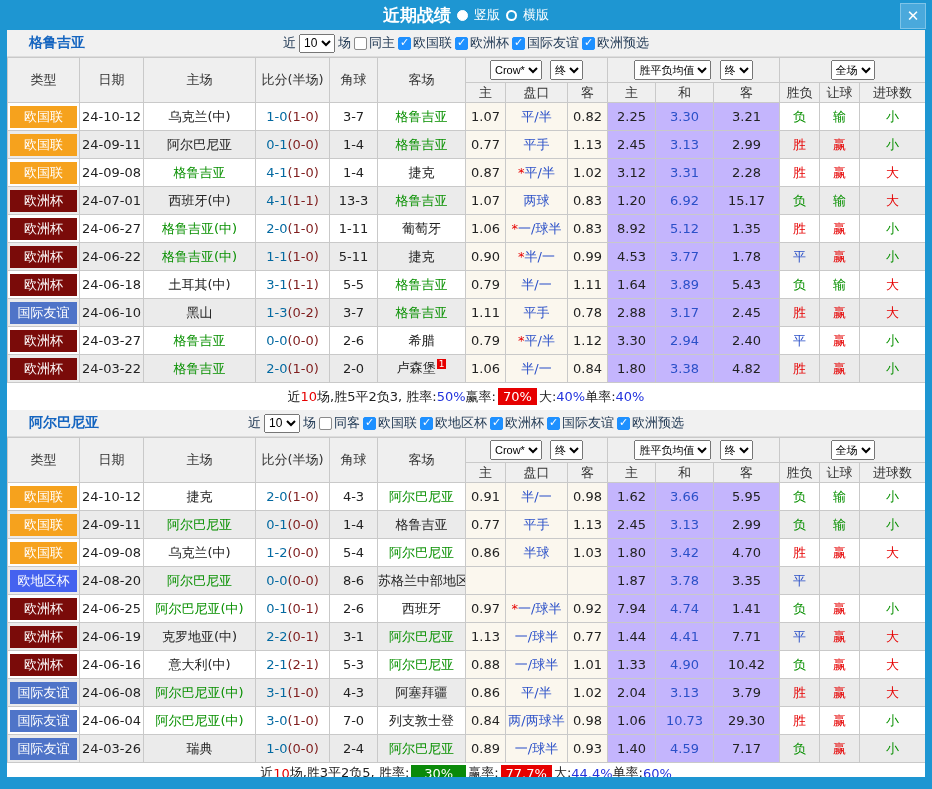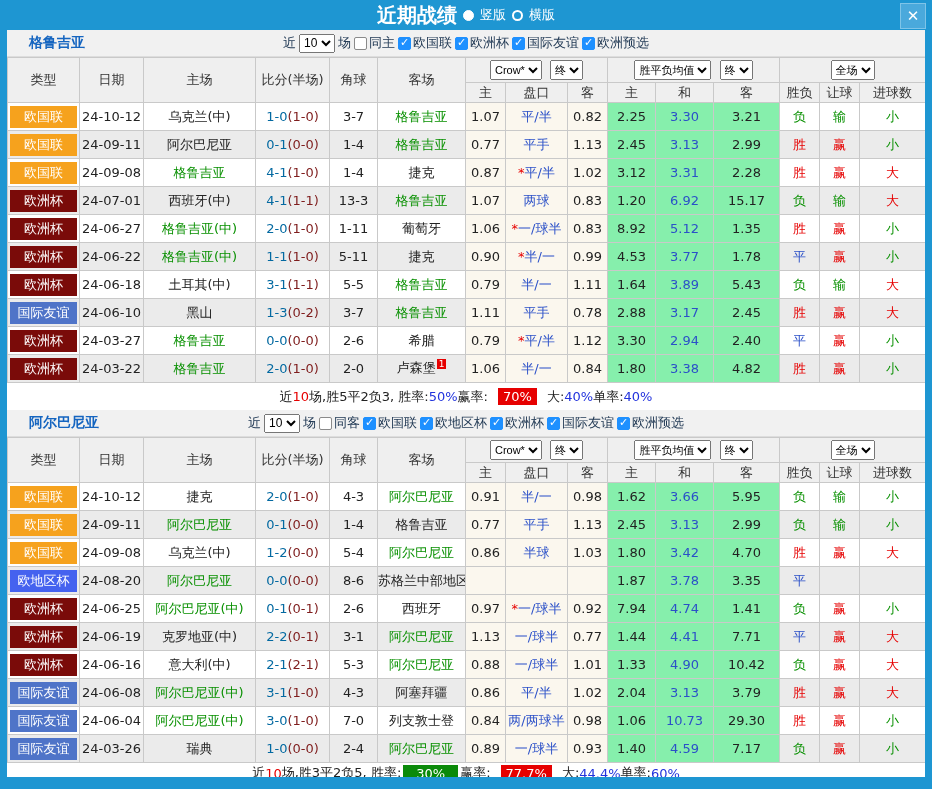--- a/index.html
+++ b/index.html
@@ -1,21 +1,21 @@
 <!DOCTYPE html>
 <html><head>
 <meta charset="utf-8">
 <style>
   html,body{margin:0;padding:0;background:#e9e9e9;}
   body{width:932px;height:789px;overflow:hidden;font-family:"DejaVu Sans","Liberation Sans",sans-serif;font-size:13px;color:#222;}
   .frame{width:932px;height:789px;background:#1e96d2;display:flex;flex-direction:column;box-sizing:border-box;}
   
   .titlebar{height:30px;flex:0 0 30px;display:flex;align-items:center;position:relative;color:#fff;}
   .title-group{margin:0 auto;display:flex;align-items:center;gap:6px;}
-  .title{font-weight:bold;font-size:20px;}
+  .title{font-weight:bold;font-size:17px;}
   .radio{width:11px;height:11px;border-radius:50%;display:inline-block;box-sizing:border-box;}
   .radio.sel{background:#fff;border:1px solid #fff;}
   .radio.unsel{background:transparent;border:2px solid #fff;}
   .radio-label{font-size:13px;}
   .close-btn{position:absolute;right:6px;top:3px;width:24px;height:24px;background:#4aa9dc;border:1px solid #7ec4e8;color:#fff;font-size:15px;font-weight:bold;display:flex;align-items:center;justify-content:center;cursor:pointer;}
   
   .inner{flex:1;margin:0 7px;background:#fff;display:flex;flex-direction:column;overflow:hidden;}
   .bottombar{height:12px;flex:0 0 12px;background:#1e96d2;}
   
   .section-bar{height:26px;flex:0 0 26px;background:#f1f1f1;position:relative;display:flex;align-items:center;justify-content:center;border-bottom:1px solid #ddd;}
@@ -34,21 +34,21 @@
   col.c-r1{width:40px}col.c-r2{width:40px}col.c-r3{width:66px}
   th,td{border:1px solid #c9c9c9;text-align:center;padding:0;overflow:hidden;white-space:nowrap;}
   thead th{background:#efefef;font-weight:normal;color:#333;}
   tr.h1 th{height:24px;}
   tr.h2 th{height:19px;}
   .grp select{font-size:11px;height:20px;margin:0 2px;}
   tbody tr{height:28px;}
   tbody td.plain{background:#fff;}
   tbody tr.alt td.plain{background:#ebebeb;}
   td.odds{background:#fbf7ee;}
-  td.euro{background:#86efac;}
+  td.euro{background:#c4b5fd;}
   .type-cell{padding:2px;}
   .badge{height:22px;line-height:22px;color:#fff;font-size:13px;}
   .t-orange{background:#f6a21d;}
   .t-maroon{background:#7a0b09;}
   .t-steel{background:#4f74c8;}
   .t-royal{background:#4562ef;}
   .score{color:#0369a1;}
   .half{color:#7f1d1d;}
   .team-self{color:#089000;}
   .hcap{color:#2b50c8;}
@@ -57,21 +57,21 @@
   .c-red{color:#e60000;}
   .c-green{color:#089000;}
   .c-blue{color:#2b50c8;}
   .sup-badge{background:#e60000;color:#fff;font-size:9px;padding:0 2px;margin-left:1px;vertical-align:super;line-height:11px;}
   
   .summary{display:flex;align-items:center;justify-content:center;background:#fff;color:#222;}
   .summary.s1{height:27px;flex:0 0 27px;}
   .summary.s2{height:20px;flex:0 0 20px;}
   .p-red{color:#e60000;}
   .p-blue{color:#2233dd;}
-  .p-badge-red{background:#e60000;color:#fff;padding:1px 5px;margin:0 10px;}
+  .p-badge-red{background:#e60000;color:#fff;padding:1px 5px;margin:0 2px;}
   .p-badge-green{background:#0a8a0a;color:#fff;padding:1px 13px;margin:0 2px;}
 </style>
 </head>
 <body>
 
 <div class="frame">
 
   <div class="titlebar">
     <div class="title-group">
       <span class="title">近期战绩</span>

